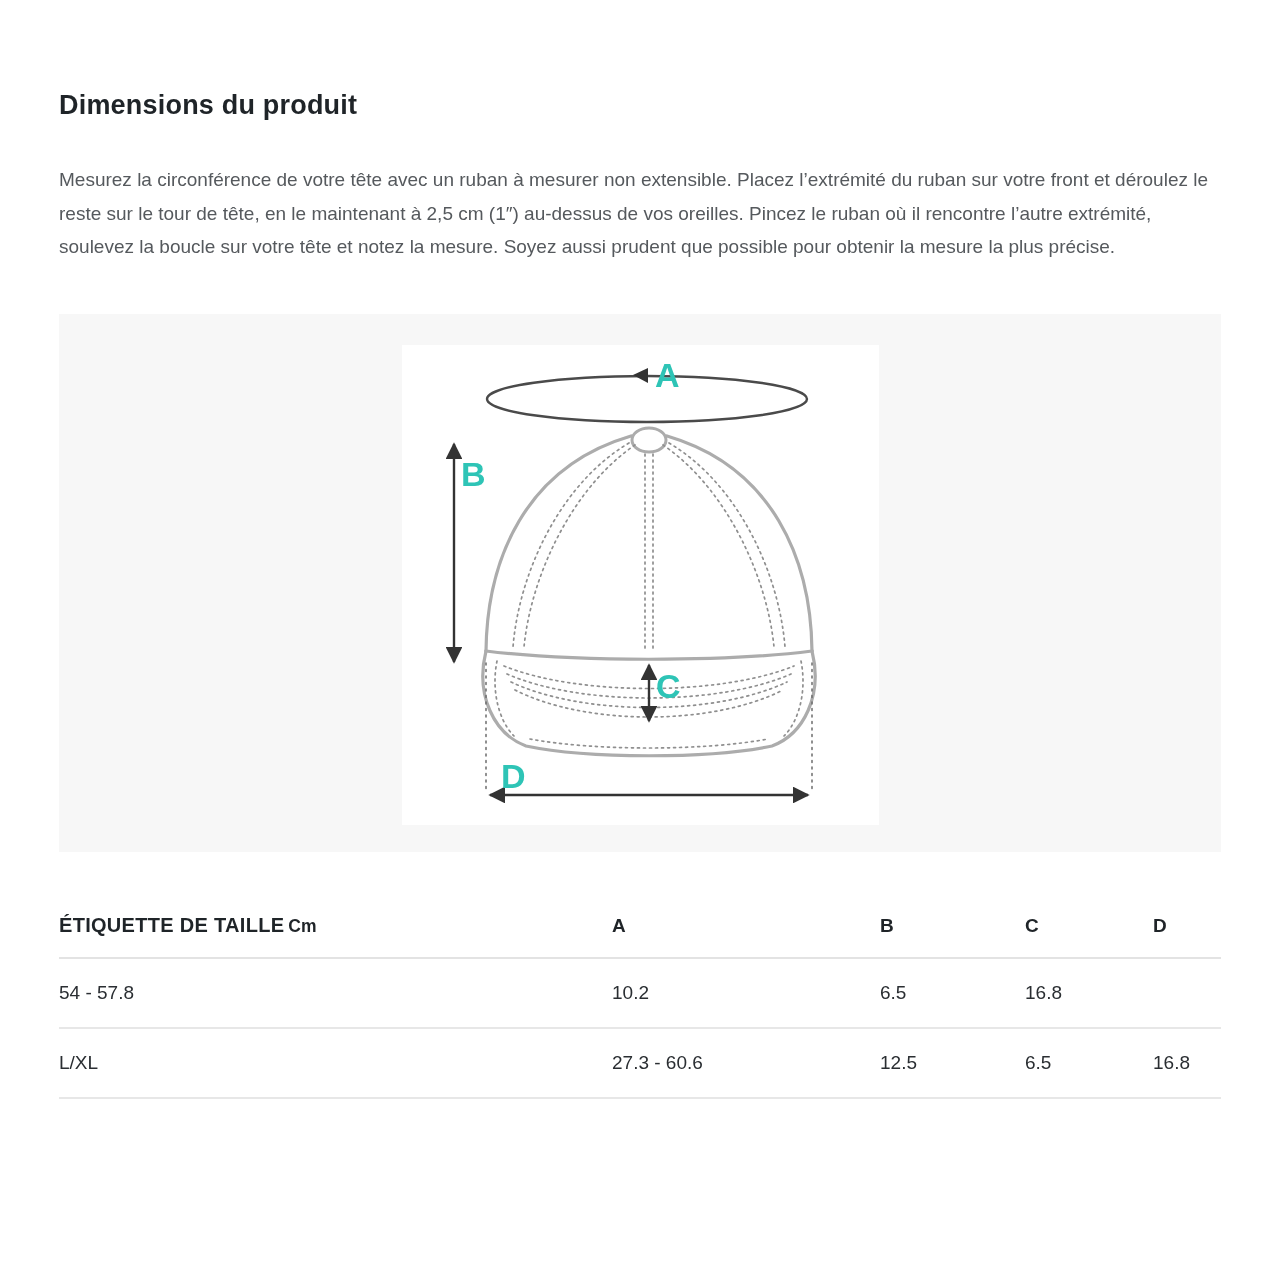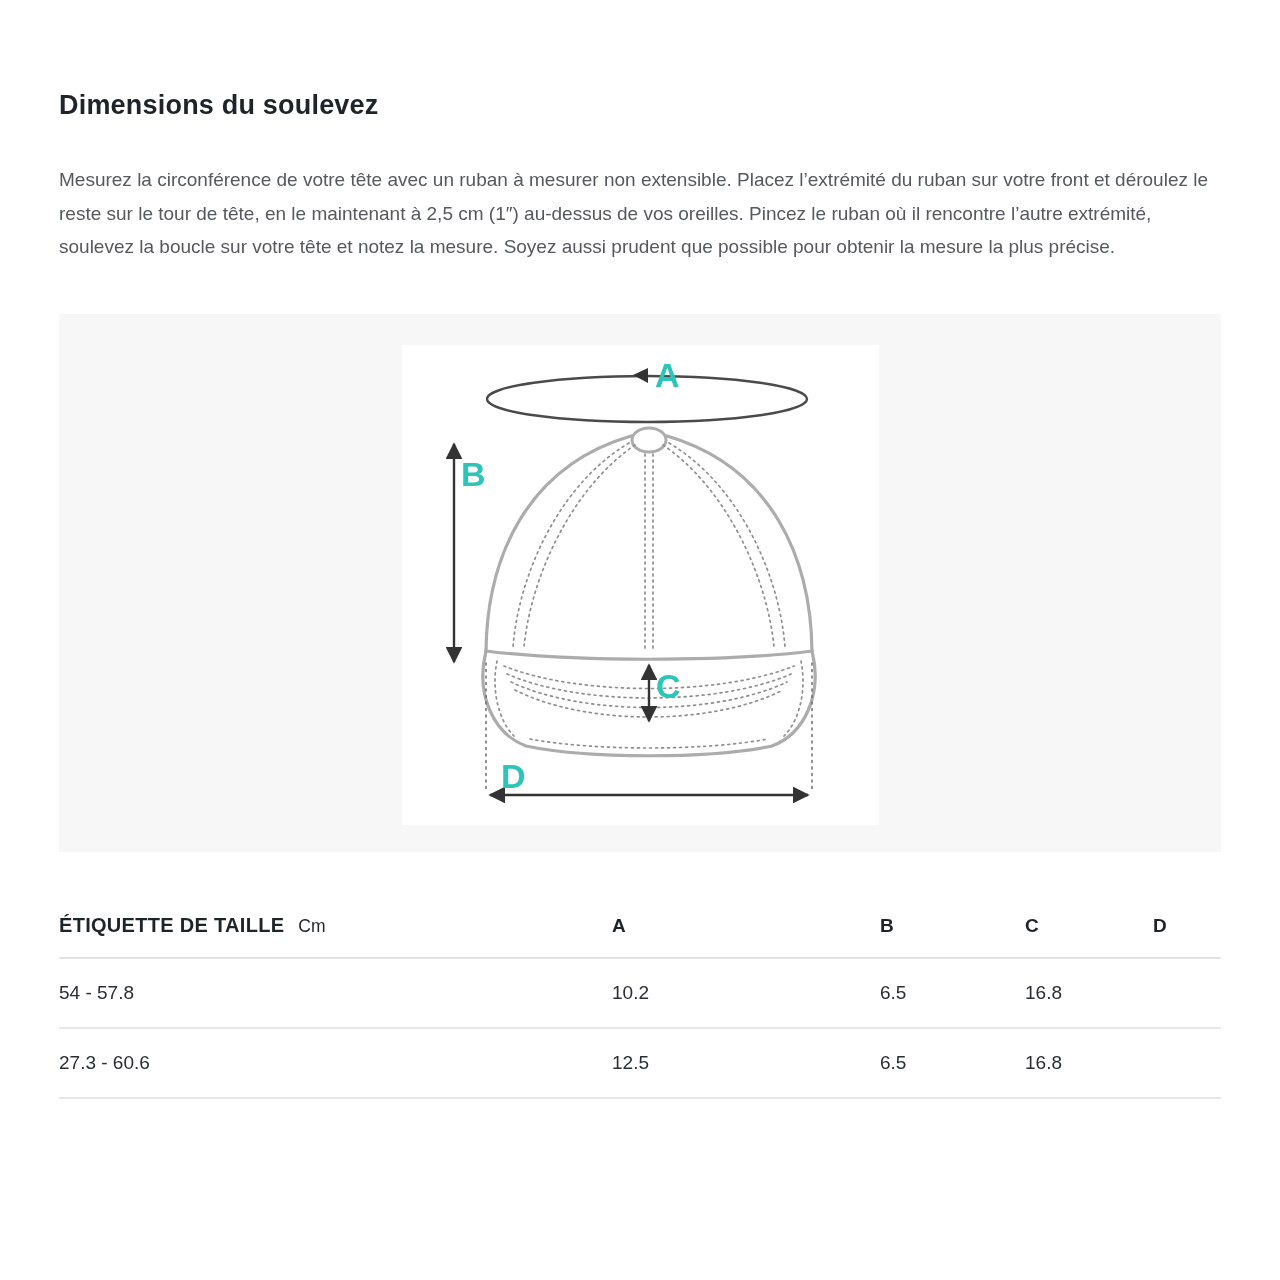--- a/index.html
+++ b/index.html
@@ -70,33 +70,33 @@
     display: grid;
     grid-template-columns: 553px 268px 145px 128px 68px;
     align-items: center;
     border-bottom: 2px solid var(--divider);
   }
   .t-row.head { height: 64px; border-bottom-color: #E3E3E3; }
   .t-row.body { height: 70px; }
   .t-head-main {
     display: flex;
     align-items: baseline;
-    gap: 14px;
+    gap: 4px;
   }
   .t-title { font-size: 20px; font-weight: 700; color: var(--text-dark); letter-spacing: 0.3px; }
-  .t-unit  { font-size: 17.5px; font-weight: 400; color: var(--text-dark); }
+  .t-unit  { font-size: 17.5px; font-weight: 700; color: var(--text-dark); }
   .t-col   { font-size: 19px; font-weight: 700; color: var(--text-dark); }
   .t-cell  { font-size: 19px; color: #2A2E32; }
 </style>
 </head>
 <body>
 
 <div class="container">
 
-  <h2 class="section-title">Dimensions du soulevez</h2>
+  <h2 class="section-title">Dimensions du produit</h2>
 
   <p class="section-desc">Mesurez la circonférence de votre tête avec un ruban à mesurer non extensible. Placez l’extrémité du ruban sur votre front et déroulez le reste sur le tour de tête, en le maintenant à 2,5 cm (1″) au-dessus de vos oreilles. Pincez le ruban où il rencontre l’autre extrémité, soulevez la boucle sur votre tête et notez la mesure. Soyez aussi prudent que possible pour obtenir la mesure la plus précise.</p>
 
   <div class="diagram-panel">
     <div class="diagram-card">
       <svg width="477" height="480" viewBox="0 0 477 480">
         <defs>
           <marker id="ah" viewBox="0 0 10 10" refX="9" refY="5" markerWidth="7" markerHeight="7" orient="auto-start-reverse">
             <path d="M0,0 L10,5 L0,10 z" class="ah-fill"></path>
           </marker>
@@ -160,20 +160,21 @@
     </div>
 
     <div class="t-row body">
       <div class="t-cell">54 - 57.8</div>
       <div class="t-cell">10.2</div>
       <div class="t-cell">6.5</div>
       <div class="t-cell">16.8</div>
     </div>
 
     <div class="t-row body">
+      <div class="t-cell">L/XL</div>
       <div class="t-cell">27.3 - 60.6</div>
       <div class="t-cell">12.5</div>
       <div class="t-cell">6.5</div>
       <div class="t-cell">16.8</div>
     </div>
   </div>
 
 </div>
 
 </body></html>

